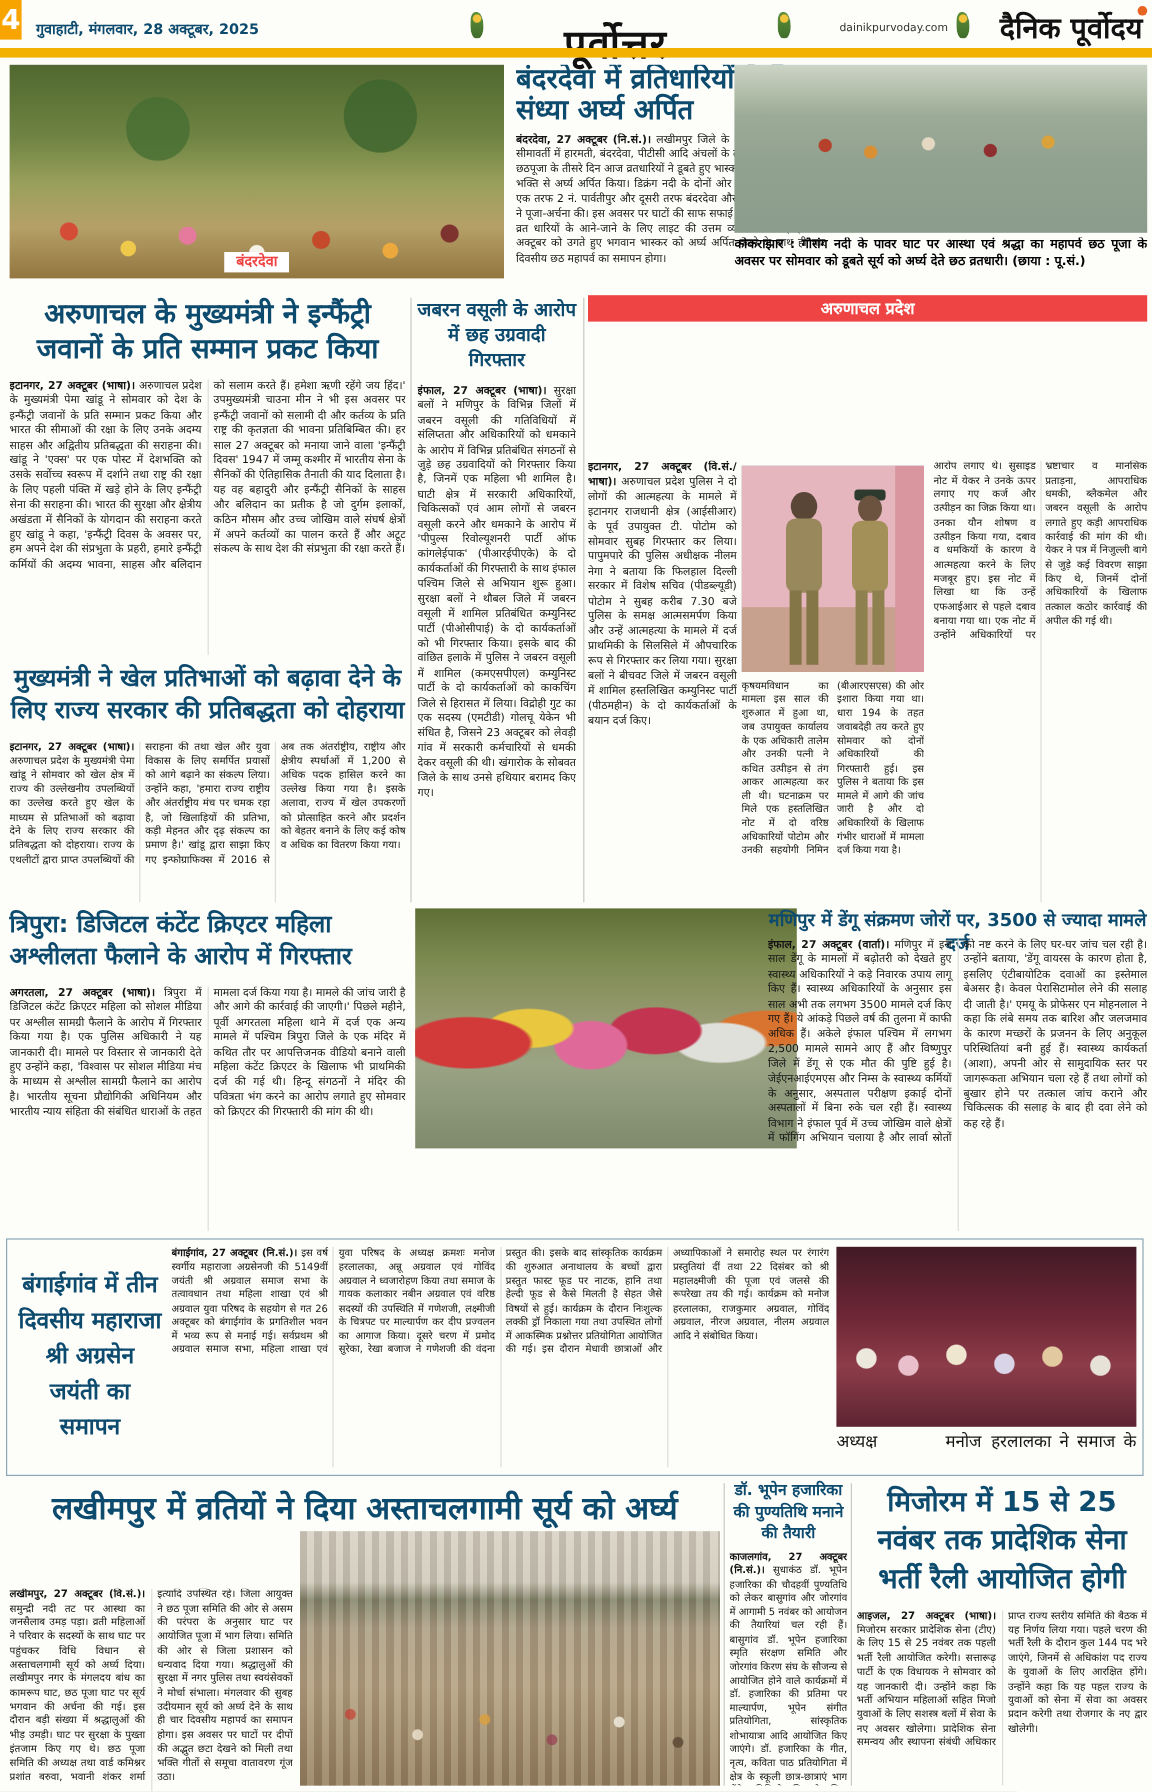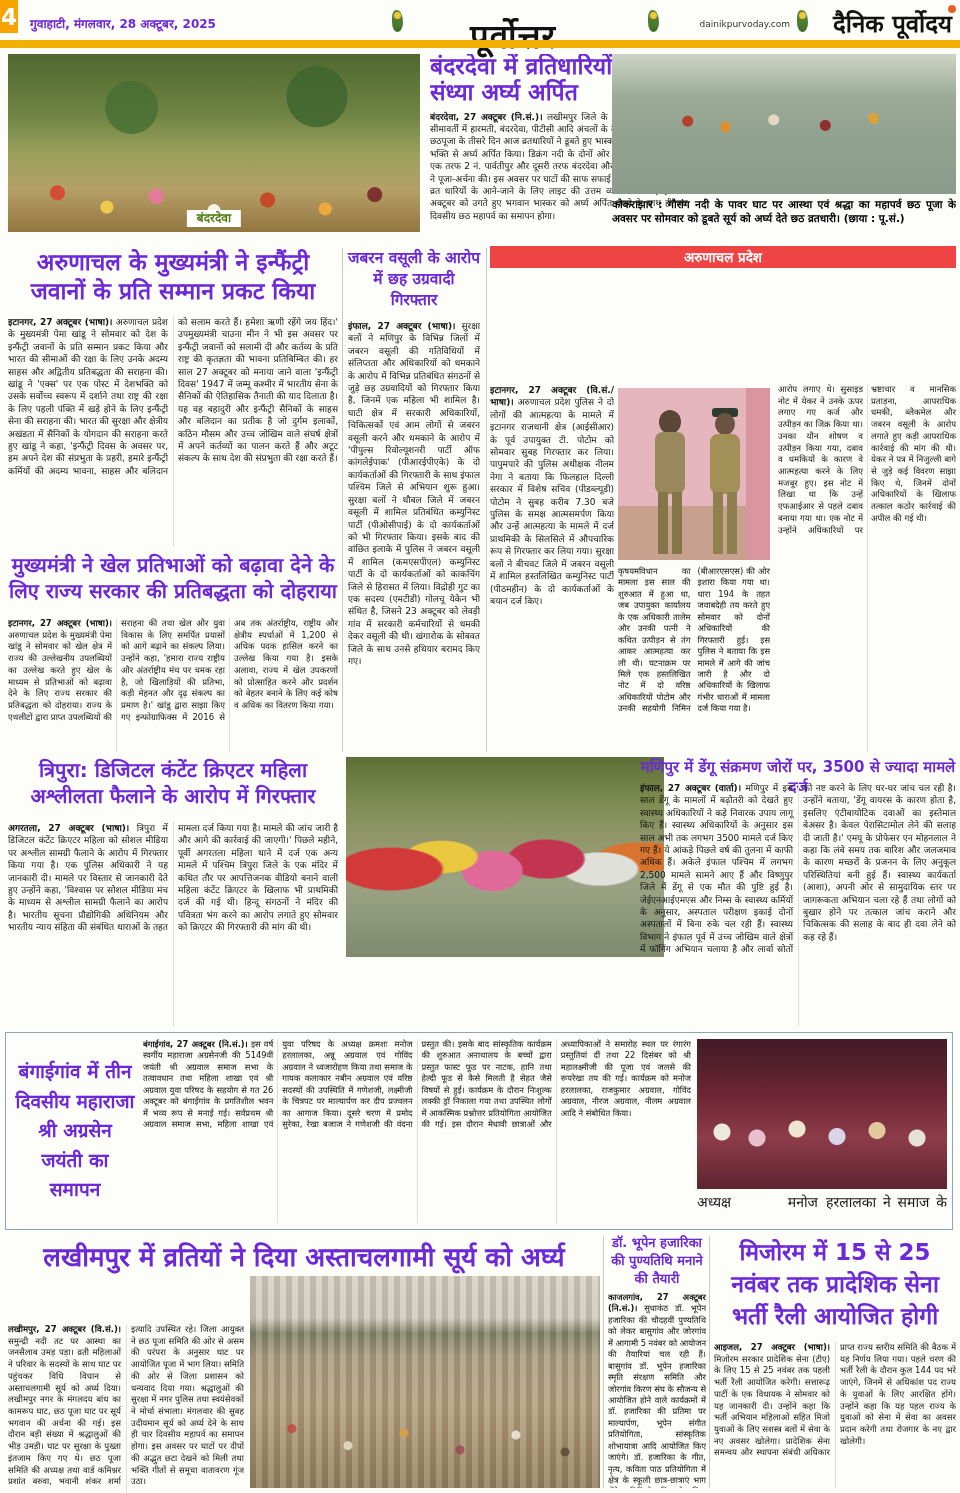--- a/index.html
+++ b/index.html
@@ -1,19 +1,19 @@
 <!DOCTYPE html>
 <html lang="hi"><head>
 <meta charset="utf-8">
 <style>
   html,body{margin:0;padding:0;background:#e9e9e6;}
   .page{position:relative;width:960px;height:1493px;background:#fdfdfa;overflow:hidden;
         font-family:"DejaVu Sans",sans-serif;color:#111;}
   .abs{position:absolute;}
-  .h{font-weight:bold;color:#6d28d9;}
+  .h{font-weight:bold;color:#0c4a6e;}
   .bt{font-size:9px;line-height:1.38;text-align:justify;color:#141414;overflow:hidden;}
   .dl{font-weight:bold;}
   .cap{font-weight:bold;font-size:10.5px;line-height:1.32;text-align:justify;color:#000;}
   .cols2{column-count:2;column-gap:10px;column-rule:1px solid #ddd;}
   .cols3{column-count:3;column-gap:9px;column-rule:1px solid #ddd;}
   .cols4{column-count:4;column-gap:9px;column-rule:1px solid #ddd;}
   .vrule{width:1px;background:#c9c9c4;}
   .ph{overflow:hidden;background:#bbb;}
   
   .pagenum{background:#f7a300;color:#fff;font-size:23px;font-weight:bold;display:flex;align-items:center;justify-content:center;}
@@ -62,21 +62,21 @@
   .ph-lakhimpur{background:
      radial-gradient(circle at 12% 72%, rgba(200,60,50,.7) 0 4px, transparent 5px),
      radial-gradient(circle at 28% 80%, rgba(240,230,210,.8) 0 4px, transparent 5px),
      radial-gradient(circle at 44% 74%, rgba(220,160,60,.8) 0 4px, transparent 5px),
      radial-gradient(circle at 60% 82%, rgba(150,60,80,.7) 0 4px, transparent 5px),
      radial-gradient(circle at 76% 75%, rgba(245,240,228,.8) 0 4px, transparent 5px),
      radial-gradient(circle at 90% 83%, rgba(90,70,50,.8) 0 4px, transparent 5px),
      repeating-linear-gradient(90deg, rgba(120,90,60,.25) 0 6px, rgba(220,200,170,.25) 6px 12px),
      linear-gradient(180deg,#dcdcd4 0%,#d2d2ca 20%,#79816c 27%,#a9a08a 38%,#b3a285 60%,#8f7c5f 100%);}
   .chip{position:absolute;bottom:5px;left:50%;transform:translateX(-50%);
-        background:#fff;color:#4d7c0f;font-weight:bold;font-size:12px;padding:0 10px;line-height:17px;}
+        background:#fff;color:#ef4444;font-weight:bold;font-size:12px;padding:0 10px;line-height:17px;}
 </style>
 </head>
 <body>
 
 <div class="page">
 
   <div class="abs pagenum" style="left:0;top:6;width:18px;height:33px;">
       <span>4</span>
     </div>
   <div class="abs h" style="left:30px;top:15px;font-size:12px;">गुवाहाटी, मंगलवार, 28 अक्टूबर, 2025</div>
@@ -146,21 +146,21 @@
       <ellipse cx="107" cy="36" rx="10" ry="11" fill="#6b5340"></ellipse>
       <rect x="92" y="46" width="30" height="60" rx="8" fill="#a39059"></rect>
       <rect x="95" y="104" width="10" height="62" fill="#8f8050"></rect>
       <rect x="109" y="104" width="10" height="62" fill="#8f8050"></rect>
     </svg>
   </div>
   <div class="abs bt" style="left:618px;top:566px;width:152px;height:186px;font-size:8.3px;column-count:2;column-gap:7px;">कृषयमविधान का मामला इस साल की शुरुआत में हुआ था, जब उपायुक्त कार्यालय के एक अधिकारी तालेम और उनकी पत्नी ने कथित उत्पीड़न से तंग आकर आत्महत्या कर ली थी। घटनाक्रम पर मिले एक हस्तलिखित नोट में दो वरिष्ठ अधिकारियों पोटोम और उनकी सहयोगी निमिन (बीआरएसएस) की ओर इशारा किया गया था। धारा 194 के तहत जवाबदेही तय करते हुए सोमवार को दोनों अधिकारियों की गिरफ्तारी हुई। इस पुलिस ने बताया कि इस मामले में आगे की जांच जारी है और दो अधिकारियों के खिलाफ गंभीर धाराओं में मामला दर्ज किया गया है।</div>
 
   <div class="abs bt" style="left:778px;top:384px;width:178px;height:368px;column-count:2;column-gap:8px;column-rule:1px solid #ddd;font-size:8.5px;">आरोप लगाए थे। सुसाइड नोट में येकर ने उनके ऊपर लगाए गए कर्ज और उत्पीड़न का जिक्र किया था। उनका यौन शोषण व उत्पीड़न किया गया, दबाव व धमकियों के कारण वे आत्महत्या करने के लिए मजबूर हुए। इस नोट में लिखा था कि उन्हें एफआईआर से पहले दबाव बनाया गया था। एक नोट में उन्होंने अधिकारियों पर भ्रष्टाचार व मानसिक प्रताड़ना, आपराधिक धमकी, ब्लैकमेल और जबरन वसूली के आरोप लगाते हुए कड़ी आपराधिक कार्रवाई की मांग की थी। येकर ने पत्र में निजुल्ली बागे से जुड़े कई विवरण साझा किए थे, जिनमें दोनों अधिकारियों के खिलाफ तत्काल कठोर कार्रवाई की अपील की गई थी।</div>
 
-  <div class="abs h" style="left:8px;top:757px;width:330px;font-size:20px;line-height:1.3;text-align:center;">त्रिपुरा: डिजिटल कंटेंट क्रिएटर महिला अश्लीलता फैलाने के आरोप में गिरफ्तार</div>
+  <div class="abs h" style="left:8px;top:757px;width:330px;font-size:20px;line-height:1.3;text-align:left;">त्रिपुरा: डिजिटल कंटेंट क्रिएटर महिला अश्लीलता फैलाने के आरोप में गिरफ्तार</div>
   <div class="abs bt cols2" style="left:8px;top:822px;width:330px;height:204px;">
     <b class="dl">अगरतला, 27 अक्टूबर (भाषा)।</b>
     <span>त्रिपुरा में डिजिटल कंटेंट क्रिएटर महिला को सोशल मीडिया पर अश्लील सामग्री फैलाने के आरोप में गिरफ्तार किया गया है। एक पुलिस अधिकारी ने यह जानकारी दी। मामले पर विस्तार से जानकारी देते हुए उन्होंने कहा, 'विश्वास पर सोशल मीडिया मंच के माध्यम से अश्लील सामग्री फैलाने का आरोप है। भारतीय सूचना प्रौद्योगिकी अधिनियम और भारतीय न्याय संहिता की संबंधित धाराओं के तहत मामला दर्ज किया गया है। मामले की जांच जारी है और आगे की कार्रवाई की जाएगी।' पिछले महीने, पूर्वी अगरतला महिला थाने में दर्ज एक अन्य मामले में पश्चिम त्रिपुरा जिले के एक मंदिर में कथित तौर पर आपत्तिजनक वीडियो बनाने वाली महिला कंटेंट क्रिएटर के खिलाफ भी प्राथमिकी दर्ज की गई थी। हिन्दू संगठनों ने मंदिर की पवित्रता भंग करने का आरोप लगाते हुए सोमवार को क्रिएटर की गिरफ्तारी की मांग की थी।</span>
   </div>
 
   <div class="abs ph ph-agartala" style="left:346px;top:757px;width:318px;height:200px;"></div>
 
   <div class="abs h" style="left:640px;top:756px;width:316px;font-size:15px;text-align:center;">मणिपुर में डेंगू संक्रमण जोरों पर, 3500 से ज्यादा मामले दर्ज</div>
   <div class="abs bt cols2" style="left:640px;top:782px;width:316px;height:244px;">
     <b class="dl">इंफाल, 27 अक्टूबर (वार्ता)।</b>

